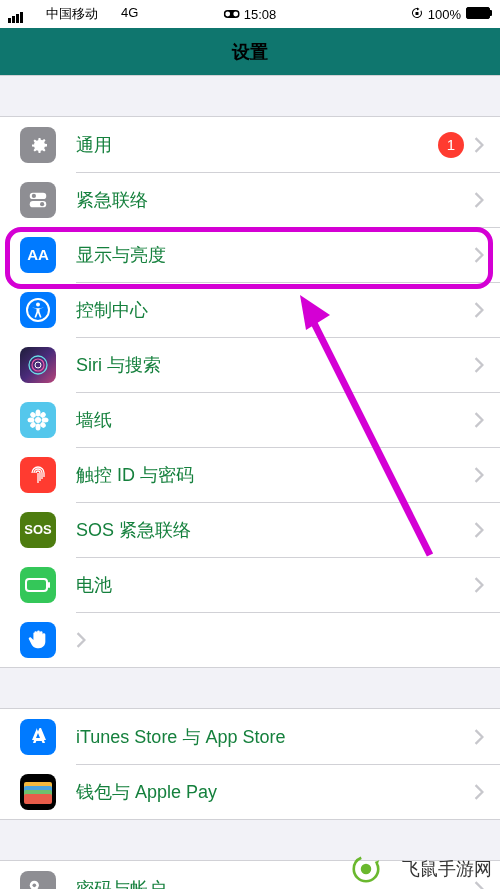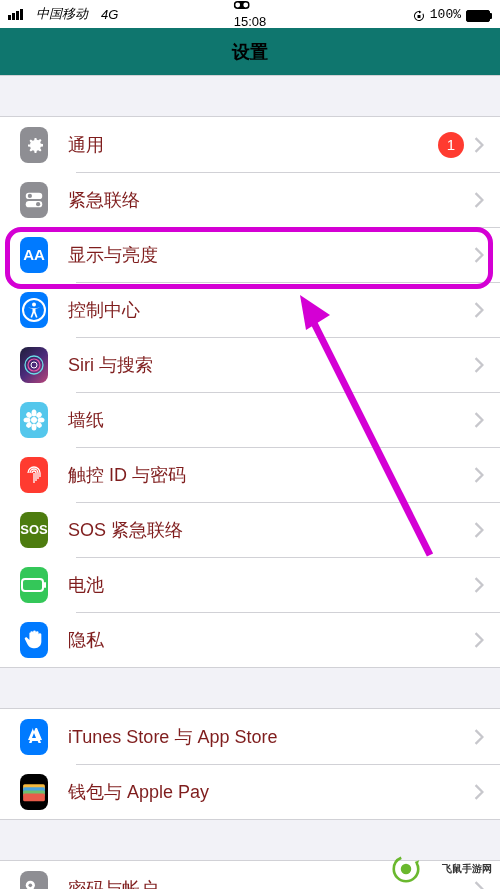--- a/index.html
+++ b/index.html
@@ -14,23 +14,23 @@
     .status-bar {
       height: 28px;
       background: #fff;
       display: flex;
       align-items: center;
       justify-content: space-between;
       padding: 0 8px;
       font-size: 13px;
       color: #000;
     }
-    .status-left { display: flex; align-items: center; gap: 13px; font-style: italic; }
-    .status-center { position: absolute; left: 50%; transform: translateX(-50%); display: flex; align-items: flex-start; gap: 4px; flex-direction: column; }
-    .status-right { display: flex; align-items: flex-end; gap: 5px; font-family: Liberation Mono, monospace; }
+    .status-left { display: flex; gap: 23px; }
+    .status-center { position: absolute; left: 50%; transform: translateX(-50%); display: flex; align-items: center; gap: 4px; }
+    .status-right { display: flex; align-items: flex-start; gap: 5px; }
     .signal-bars { display: flex; align-items: flex-end; gap: 1px; }
     .signal-bars span { width: 3px; background: #000; }
     .signal-bars span:nth-child(1){height:5px}
     .signal-bars span:nth-child(2){height:7px}
     .signal-bars span:nth-child(3){height:9px}
     .signal-bars span:nth-child(4){height:11px}
     .battery-icon { display: inline-flex; align-items: center; }
     .battery-body { width: 24px; height: 12px; border: 1px solid #000; border-radius: 2px; background: #000; position: relative; }
     .battery-tip { width: 2px; height: 6px; background: #000; border-radius: 0 1px 1px 0; }
     .hotspot-icon { width: 16px; height: 10px; }
@@ -61,32 +61,32 @@
       position: absolute;
       top: 0;
       left: 76px;
       right: 0;
       height: 0.5px;
       background: #d1d1d6;
     }
     .list { border-top: 0.5px solid #d1d1d6; border-bottom: 0.5px solid #d1d1d6; }
 
     .row-icon {
-      width: 28px;
+      width: 36px;
       height: 36px;
       border-radius: 8px;
       margin-left: 20px;
       margin-right: 20px;
       flex-shrink: 0;
       display: flex;
       align-items: center;
       justify-content: center;
       color: #fff;
     }
-    .row-label { flex: 1; font-size: 18px; color: #7f1d1d; }
+    .row-label { flex: 1; font-size: 18px; color: #15803d; }
     .row-badge {
       min-width: 26px;
       height: 26px;
       border-radius: 13px;
       background: #ff3b30;
       color: #fff;
       display: flex;
       align-items: center;
       justify-content: center;
       font-size: 15px;
@@ -113,22 +113,22 @@
       pointer-events: none;
       z-index: 50;
     }
     .watermark {
       position: absolute;
       bottom: 6px;
       right: 8px;
       display: flex;
       align-items: center;
       gap: 22px;
-      font-size: 10px;
-      font-weight: 700;
+      font-size: 18px;
+      font-weight: 400;
       color: #333;
       z-index: 60;
     }
     .watermark svg { width: 28px; height: 28px; }
 
     
     .ic-general{background:#8e8e93;}
     .ic-control{background:#8e8e93;}
     .ic-display{background:#007aff;font-size:15px;font-weight:600;}
     .ic-access{background:#007aff;}
@@ -302,21 +302,20 @@
         <path d="M1 1l6 6-6 6" stroke="currentColor" stroke-width="2" fill="none"></path>
       </svg>
   </div>
 
   <div class="row">
     <div class="row-icon ic-priv">
       <svg width="22" height="22" viewBox="0 0 24 24" fill="#fff">
           <path d="M8 4a1.5 1.5 0 013 0v6V3a1.5 1.5 0 013 0v7V4a1.5 1.5 0 013 0v7V6a1.5 1.5 0 013 0v8c0 4-3 7-7 7h-2c-3 0-5-2-6-4l-3-6c-.5-1 .5-2.5 2-2l3 3V4z"></path>
         </svg>
     </div>
-    <span class="row-label">隐私</span>
     <svg class="chevron" width="10" height="16" viewBox="0 0 8 14">
         <path d="M1 1l6 6-6 6" stroke="currentColor" stroke-width="2" fill="none"></path>
       </svg>
   </div>
 
 </div>
 
 <div class="group-spacer"></div>
 
 <div class="list">

